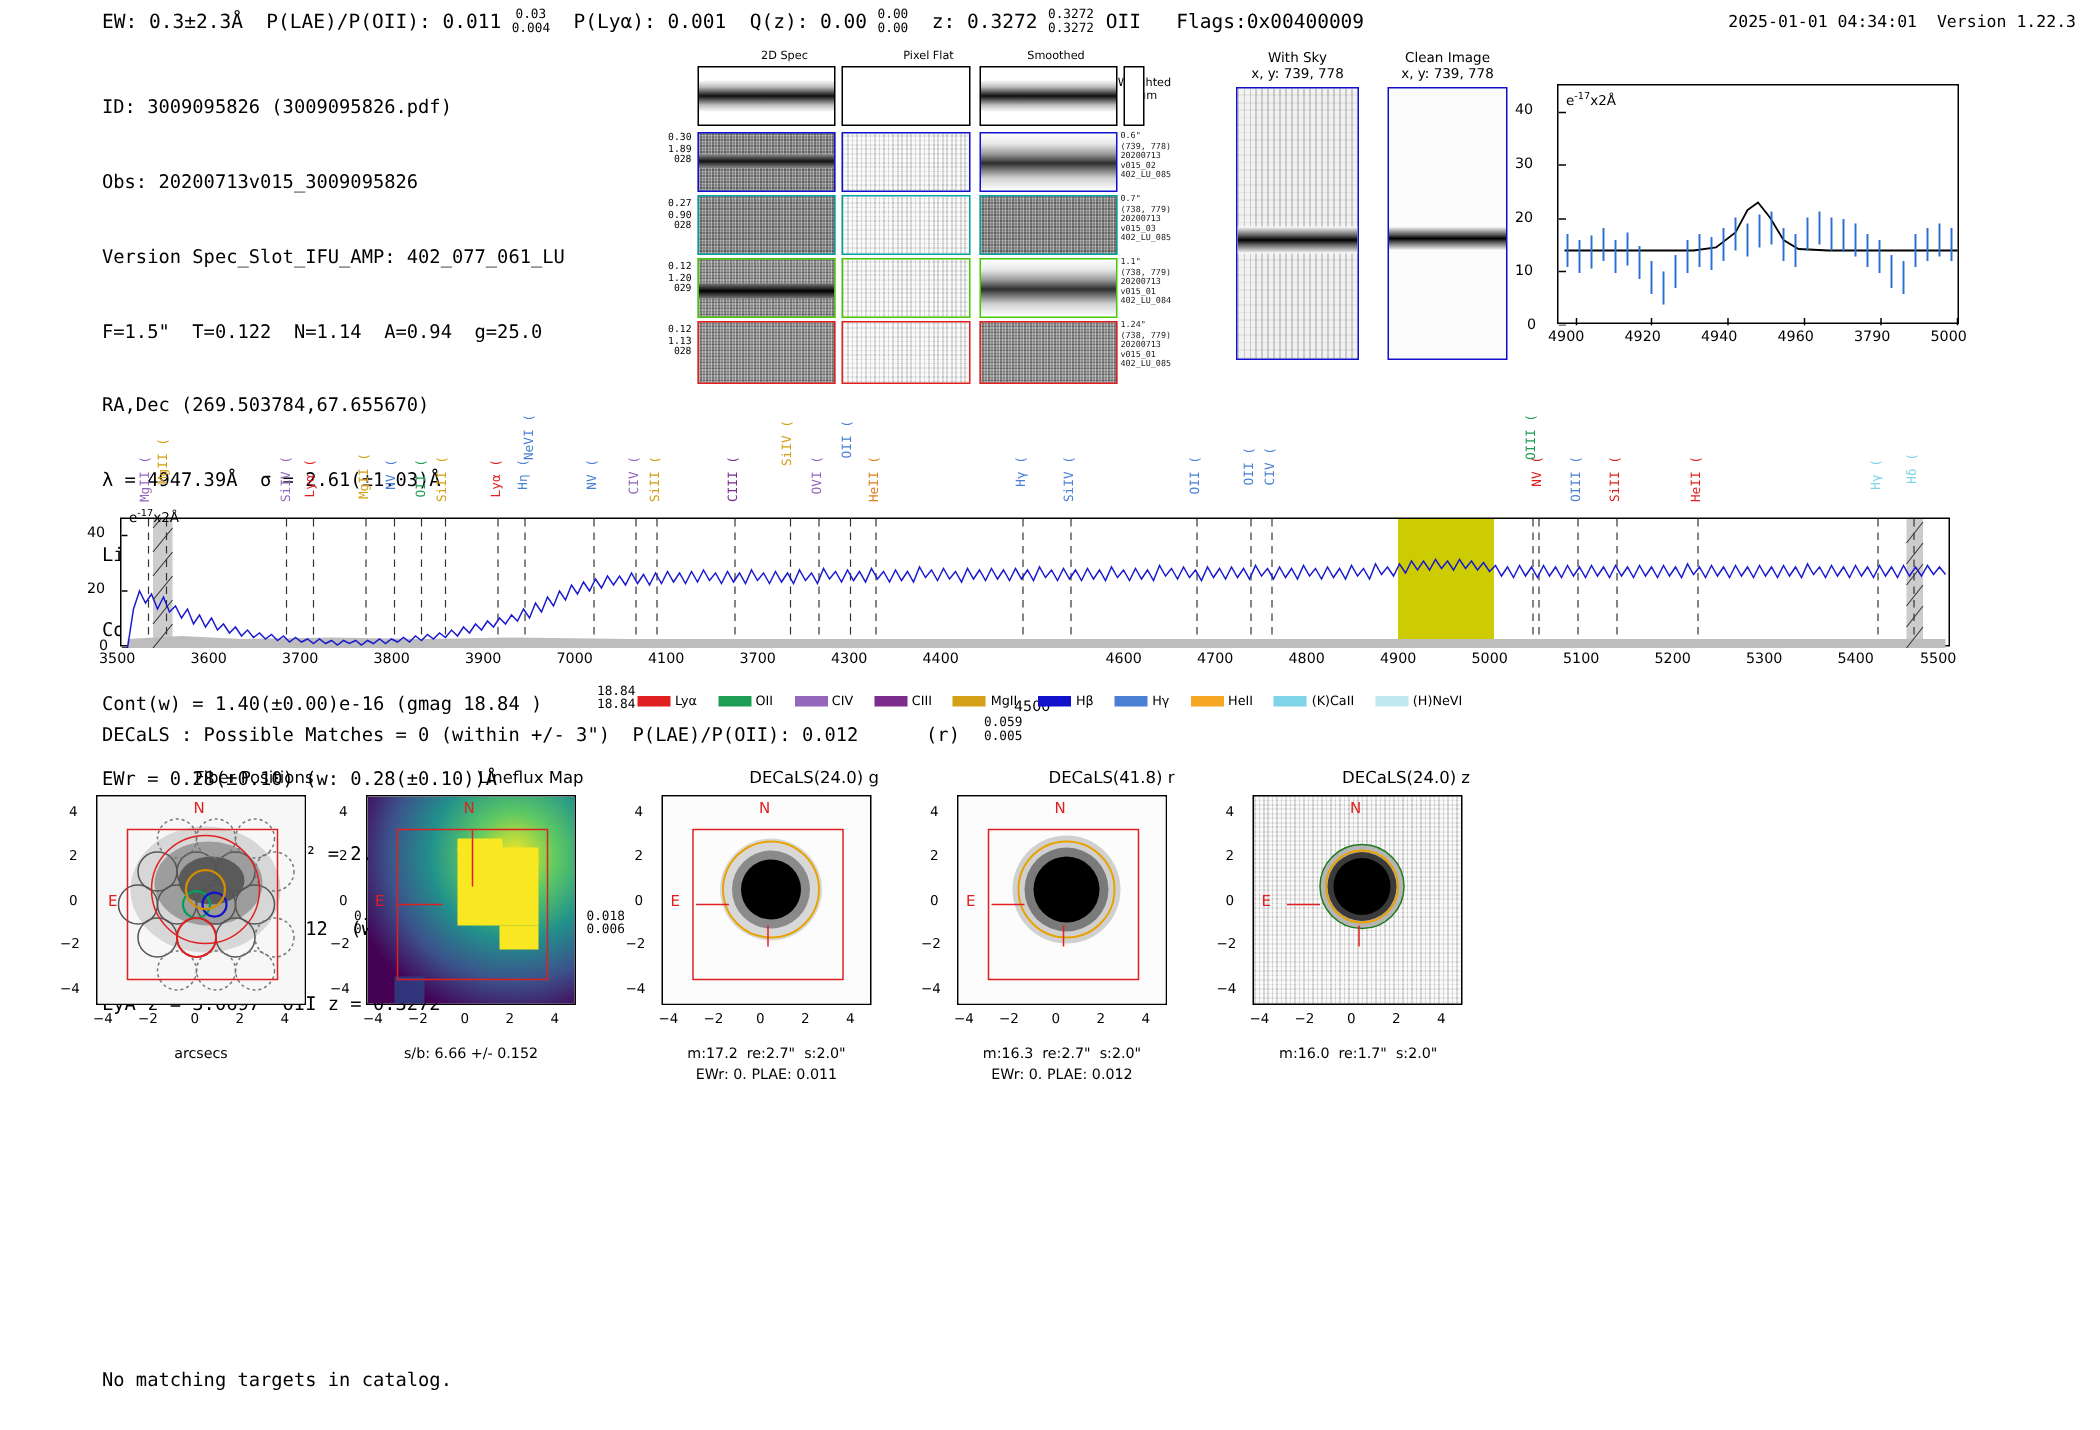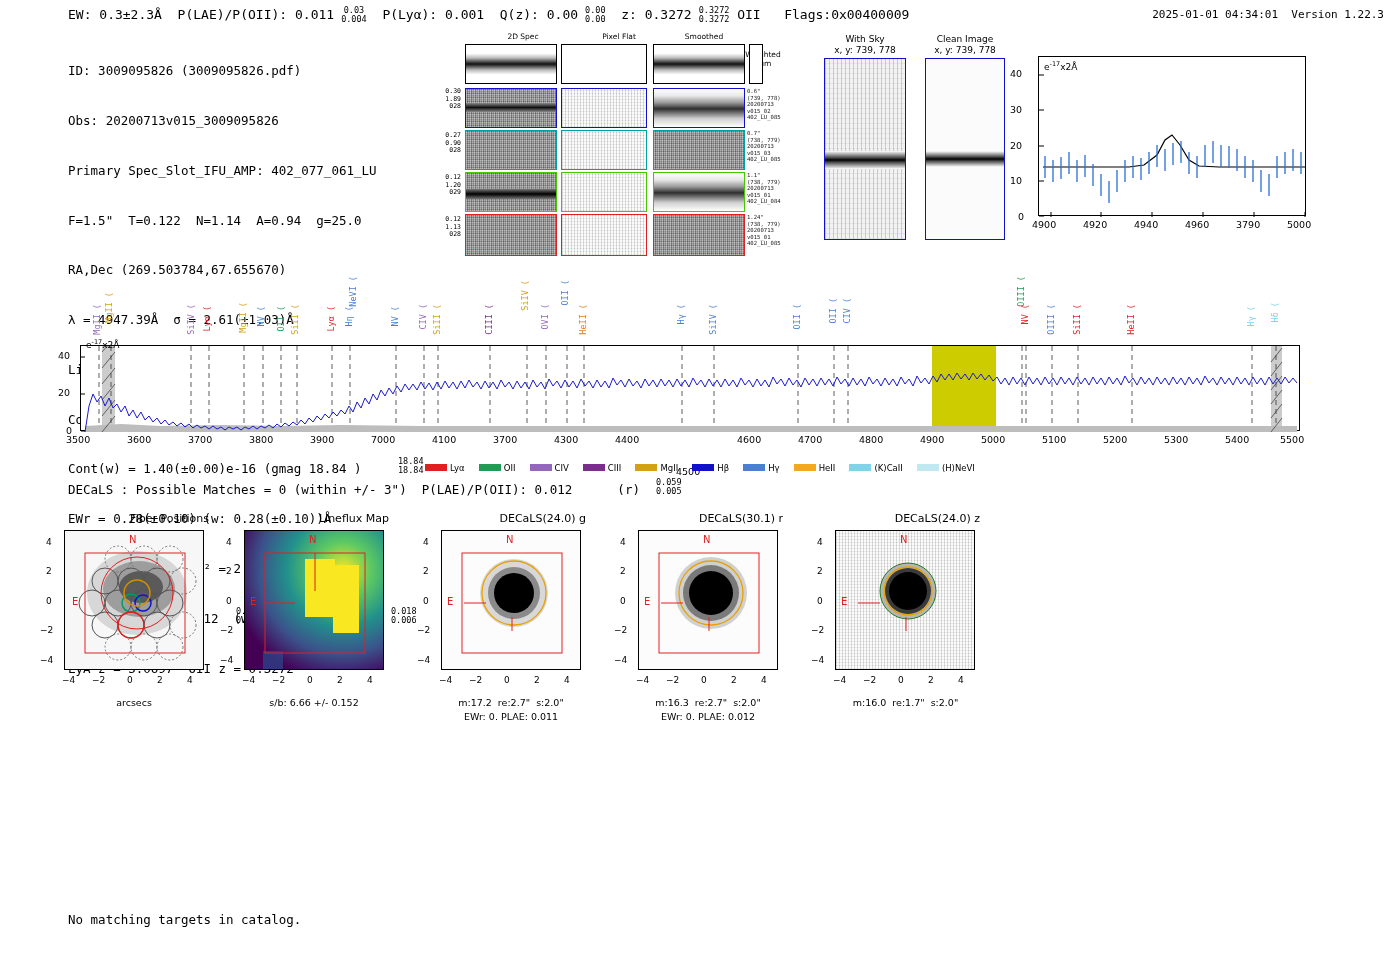--- a/index.html
+++ b/index.html
@@ -61,21 +61,21 @@
 </head>
 <body>
 
 <div class="abs mono" id="hdr-line"><span>EW: 0.3±2.3Å</span>  <span>P(LAE)/P(OII): 0.011</span><span class="stack"><span>0.03</span><br><span>0.004</span></span>  <span>P(Lyα): 0.001</span>  <span>Q(z): 0.00</span><span class="stack"><span>0.00</span><br><span>0.00</span></span>  <span>z: 0.3272</span><span class="stack"><span>0.3272</span><br><span>0.3272</span></span> <span>OII</span>   <span>Flags:0x00400009</span></div>
 
 <div class="abs mono" id="hdr-right"><span>2025-01-01 04:34:01</span>  <span>Version 1.22.3</span></div>
 
 <div class="abs mono" id="info">
   <div>ID: 3009095826 (3009095826.pdf)</div>
   <div>Obs: 20200713v015_3009095826</div>
-  <div>Primary Spec_Slot_IFU_AMP: 402_077_061_LU</div>
+  <div>Version Spec_Slot_IFU_AMP: 402_077_061_LU</div>
   <div>F=1.5"  T=0.122  N=1.14  A=0.94  g=25.0</div>
   <div>RA,Dec (269.503784,67.655670)</div>
   <div>λ = 4947.39Å  σ = 2.61(±1.03)Å</div>
   <div>LineFlux = 1.60(±0.58)e-16</div>
   <div>Cont(n) = 1.40(±0.02)e-16</div>
   <div style="position:relative"><span>Cont(w) = 1.40(±0.00)e-16 (gmag 18.84 )</span><span class="abs" style="left:330px;top:-4px;font-size:8.5px;line-height:9px;"><span>18.84</span><br><span>18.84</span></span></div>
   <div>EWr = 0.28(±0.10) (w: 0.28(±0.10))Å</div>
   <div>S/N = 5.4(±0.4)  χ² = 2.4(±0.2)</div>
   <div style="position:relative"><span>P(LAE)/P(OII): 0.012  (w: 0.012 )</span><span class="abs" style="left:168px;top:-4px;font-size:8.5px;line-height:9px;"><span>0.033</span><br><span>0.005</span></span><span class="abs" style="left:323px;top:-4px;font-size:8.5px;line-height:9px;"><span>0.018</span><br><span>0.006</span></span></div>
   <div>LyA z = 3.0697  OII z = 0.3272</div>
@@ -484,21 +484,21 @@
     <rect x="20" y="22" width="100" height="100" fill="none" stroke="#e02020" stroke-width="1"></rect>
     <line x1="70" y1="86" x2="70" y2="100" stroke="#e02020" stroke-width="1"></line>
     <line x1="22" y1="72" x2="44" y2="72" stroke="#e02020" stroke-width="1"></line>
   </svg>
 </div>
 <div class="abs sans red" style="left:506px;top:534px;font-size:10px;">N</div>
 <div class="abs sans red" style="left:447px;top:596px;font-size:10px;">E</div>
 <div class="abs sub-cap sans" style="left:436px;top:697px;width:150px;">m:17.2  re:2.7"  s:2.0"</div>
 <div class="abs sub-cap sans" style="left:436px;top:711px;width:150px;">EWr: 0. PLAE: 0.011</div>
 
-<div class="abs panel-title sans" style="left:633px;top:512px;">DECaLS(30.1) r</div>
+<div class="abs panel-title sans" style="left:633px;top:512px;">DECaLS(41.8) r</div>
 <div class="abs cutax" style="left:638px;top:530px;width:140px;height:140px;background:#ffffff;">
   <svg viewBox="0 0 140 140" width="140" height="140">
     <rect width="140" height="140" fill="#fcfcfc"></rect>
     <circle cx="72" cy="62" r="36" fill="#d0d0d0"></circle>
     <circle cx="72" cy="62" r="28" fill="#7a7a7a"></circle>
     <circle cx="72" cy="62" r="22" fill="#000"></circle>
     <circle cx="72" cy="62" r="32" fill="none" stroke="#e8a200" stroke-width="1.3"></circle>
     <rect x="20" y="22" width="100" height="100" fill="none" stroke="#e02020" stroke-width="1"></rect>
     <line x1="70" y1="86" x2="70" y2="100" stroke="#e02020" stroke-width="1"></line>
     <line x1="22" y1="72" x2="44" y2="72" stroke="#e02020" stroke-width="1"></line>

